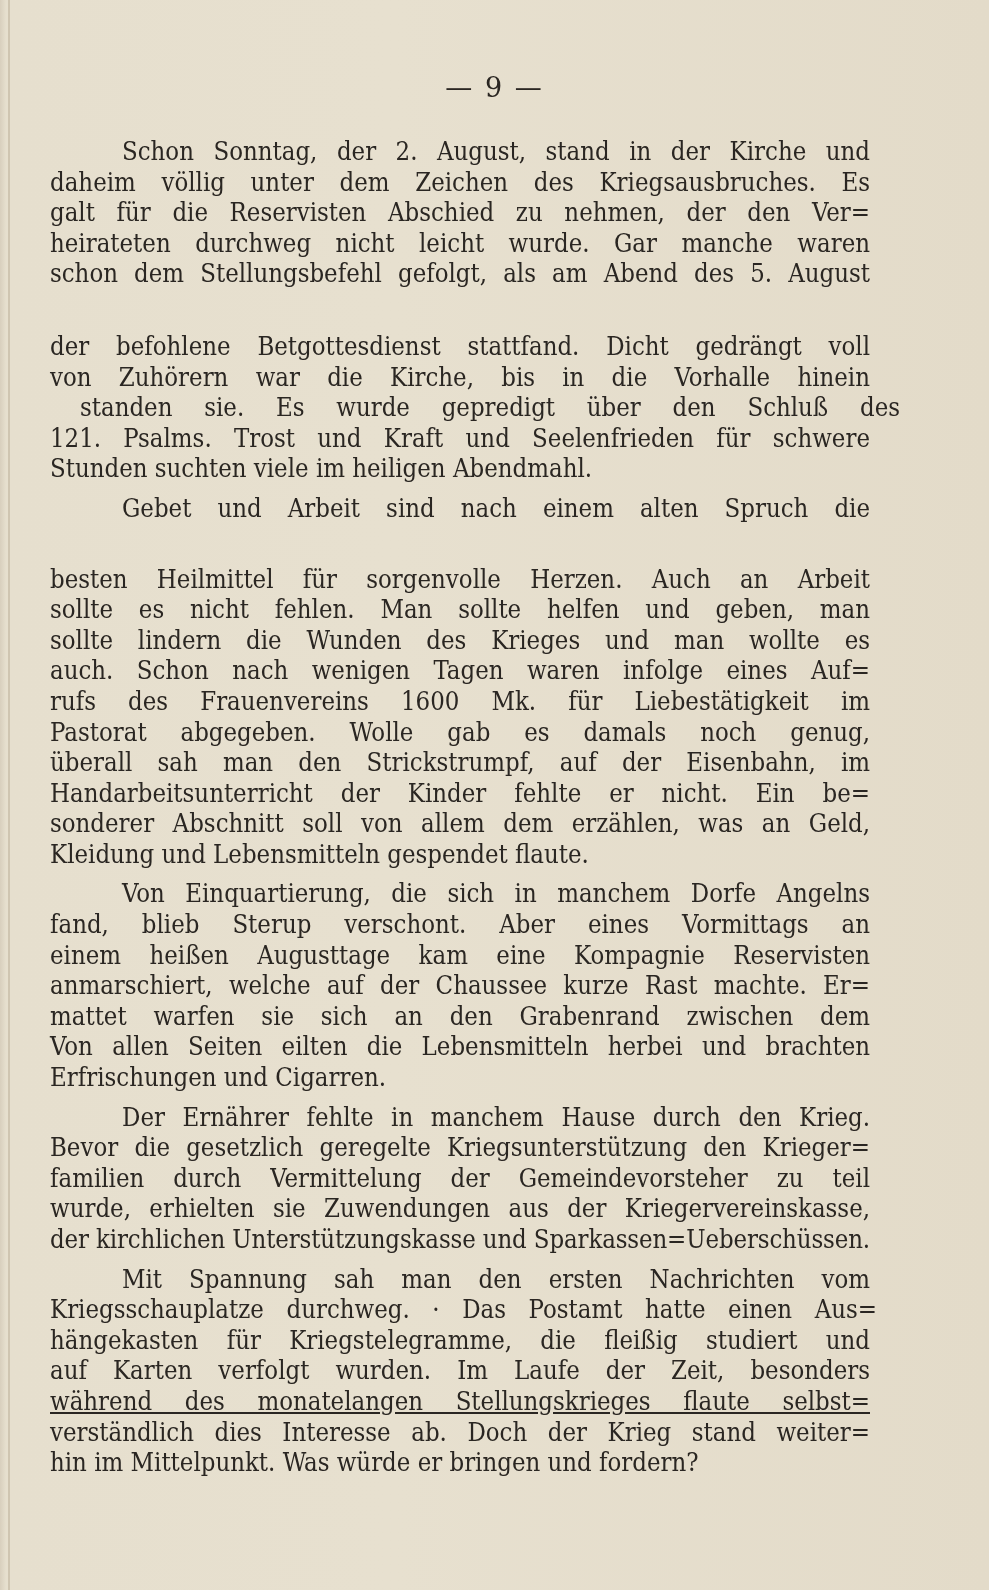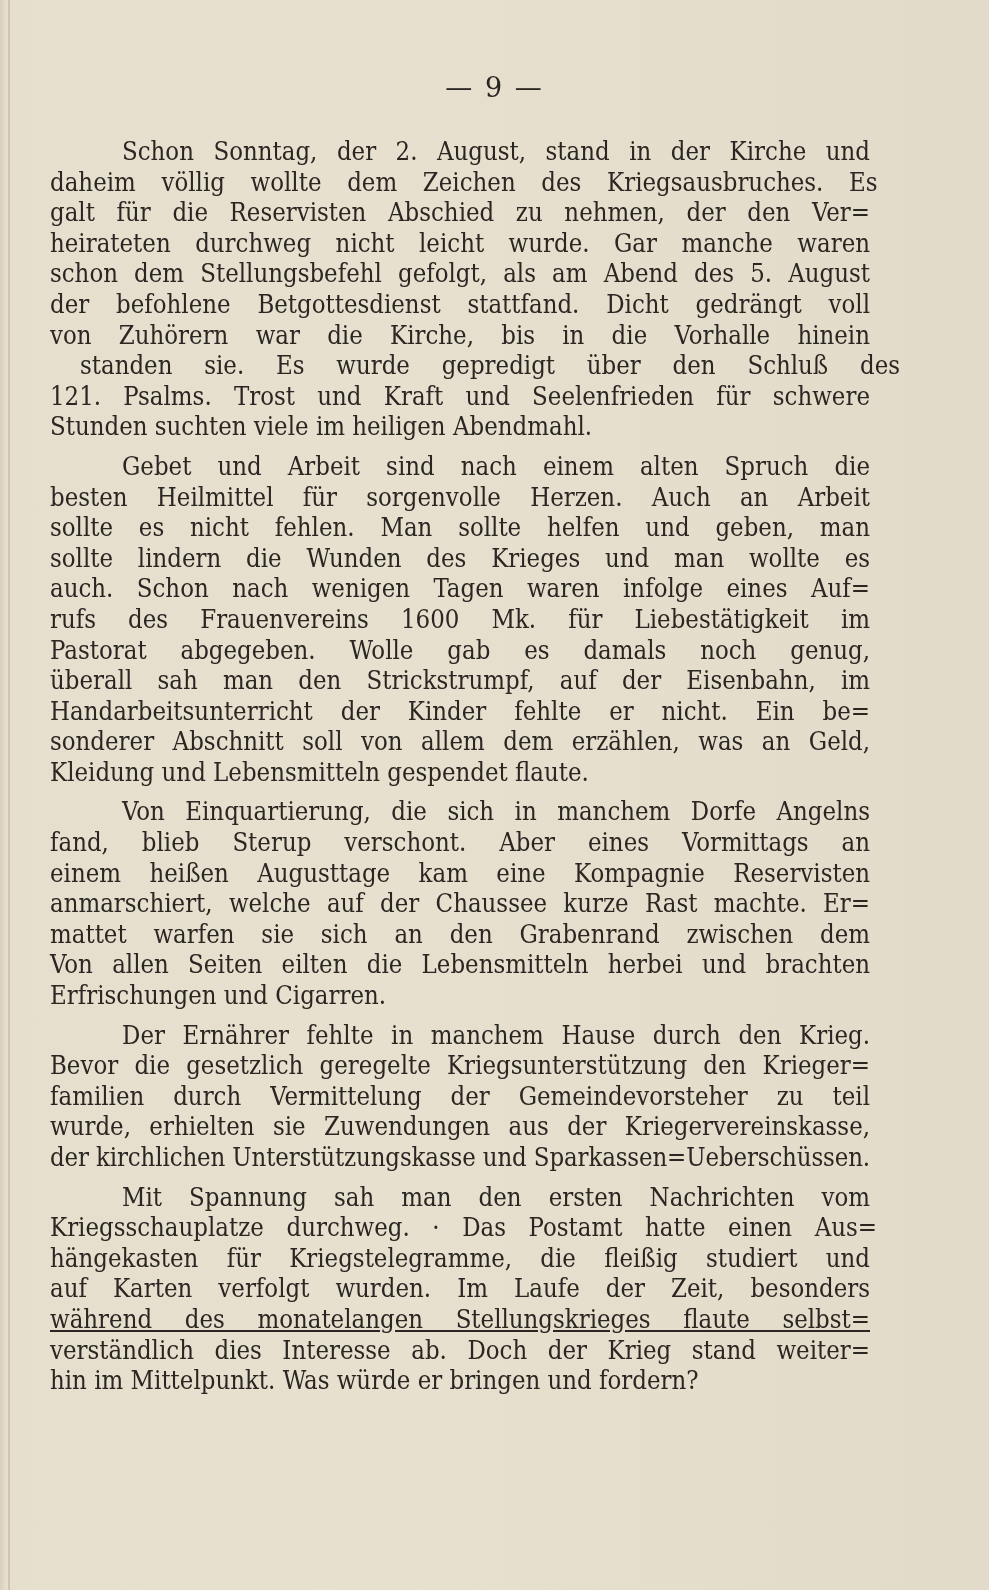--- a/index.html
+++ b/index.html
@@ -59,33 +59,33 @@
   </style>
 </head>
 <body>
 
 <div class="page">
   <div class="page-number">— 9 —</div>
 
   <div class="text-block" id="text-block">
       <div class="para" style="text-indent: 0px;">
         <span class="line first" style="display: block; white-space: nowrap; padding-left: 72px; text-indent: 0px; word-spacing: 12.2292px;">Schon Sonntag, der 2. August, stand in der Kirche und</span>
-        <span class="line" style="display: block; white-space: nowrap; padding-left: 0px; text-indent: 0px; word-spacing: 18.3906px;">daheim völlig wollte dem Zeichen des Kriegsausbruches. Es</span>
+        <span class="line" style="display: block; white-space: nowrap; padding-left: 0px; text-indent: 0px; word-spacing: 18.3906px;">daheim völlig unter dem Zeichen des Kriegsausbruches. Es</span>
         <span class="line" style="display: block; white-space: nowrap; padding-left: 0px; text-indent: 0px; word-spacing: 14.3403px;">galt für die Reservisten Abschied zu nehmen, der den Ver=</span>
         <span class="line" style="display: block; white-space: nowrap; padding-left: 0px; text-indent: 0px; word-spacing: 17.2031px;">heirateten durchweg nicht leicht wurde. Gar manche waren</span>
         <span class="line" style="display: block; white-space: nowrap; padding-left: 0px; text-indent: 0px; word-spacing: 8.84722px;">schon dem Stellungsbefehl gefolgt, als am Abend des 5. August</span>
-        <span class="line" style="display: block; white-space: nowrap; padding-left: 0px; text-indent: 0px; word-spacing: 19.5px;">der befohlene Betgottesdienst stattfand. Dicht gedrängt voll</span>
+        <span class="line" style="display: block; white-space: nowrap; padding-left: 0px; text-indent: 0px; word-spacing: 19.5px; margin-top: 42px;">der befohlene Betgottesdienst stattfand. Dicht gedrängt voll</span>
         <span class="line" style="display: block; white-space: nowrap; padding-left: 0px; text-indent: 0px; word-spacing: 19.9705px;">von Zuhörern war die Kirche, bis in die Vorhalle hinein</span>
         <span class="line" style="display: block; white-space: nowrap; padding-left: 0px; text-indent: 0px; word-spacing: 24.4922px; margin-left: 30px;">standen sie. Es wurde gepredigt über den Schluß des</span>
         <span class="line" style="display: block; white-space: nowrap; padding-left: 0px; text-indent: 0px; word-spacing: 14.9961px;">121. Psalms. Trost und Kraft und Seelenfrieden für schwere</span>
         <span class="line last" style="display: block; white-space: nowrap; padding-left: 0px; text-indent: 0px;">Stunden suchten viele im heiligen Abendmahl.</span>
       </div>
       <div class="para" style="text-indent: 0px;">
         <span class="line first" style="display: block; white-space: nowrap; padding-left: 72px; text-indent: 0px; word-spacing: 18.7754px;">Gebet und Arbeit sind nach einem alten Spruch die</span>
-        <span class="line" style="display: block; white-space: nowrap; padding-left: 0px; text-indent: 0px; word-spacing: 21.9821px;">besten Heilmittel für sorgenvolle Herzen. Auch an Arbeit</span>
+        <span class="line" style="display: block; white-space: nowrap; padding-left: 0px; text-indent: 0px; word-spacing: 21.9821px; margin-top: 40px;">besten Heilmittel für sorgenvolle Herzen. Auch an Arbeit</span>
         <span class="line" style="display: block; white-space: nowrap; padding-left: 0px; text-indent: 0px; word-spacing: 18.533px;">sollte es nicht fehlen. Man sollte helfen und geben, man</span>
         <span class="line" style="display: block; white-space: nowrap; padding-left: 0px; text-indent: 0px; word-spacing: 17.5px;">sollte lindern die Wunden des Krieges und man wollte es</span>
         <span class="line" style="display: block; white-space: nowrap; padding-left: 0px; text-indent: 0px; word-spacing: 16.1562px;">auch. Schon nach wenigen Tagen waren infolge eines Auf=</span>
         <span class="line" style="display: block; white-space: nowrap; padding-left: 0px; text-indent: 0px; word-spacing: 24.8103px;">rufs des Frauenvereins 1600 Mk. für Liebestätigkeit im</span>
         <span class="line" style="display: block; white-space: nowrap; padding-left: 0px; text-indent: 0px; word-spacing: 26.5848px;">Pastorat abgegeben. Wolle gab es damals noch genug,</span>
         <span class="line" style="display: block; white-space: nowrap; padding-left: 0px; text-indent: 0px; word-spacing: 17.9102px;">überall sah man den Strickstrumpf, auf der Eisenbahn, im</span>
         <span class="line" style="display: block; white-space: nowrap; padding-left: 0px; text-indent: 0px; word-spacing: 20.6317px;">Handarbeitsunterricht der Kinder fehlte er nicht. Ein be=</span>
         <span class="line" style="display: block; white-space: nowrap; padding-left: 0px; text-indent: 0px; word-spacing: 11.2118px;">sonderer Abschnitt soll von allem dem erzählen, was an Geld,</span>
         <span class="line last" style="display: block; white-space: nowrap; padding-left: 0px; text-indent: 0px;">Kleidung und Lebensmitteln gespendet flaute.</span>
       </div>

